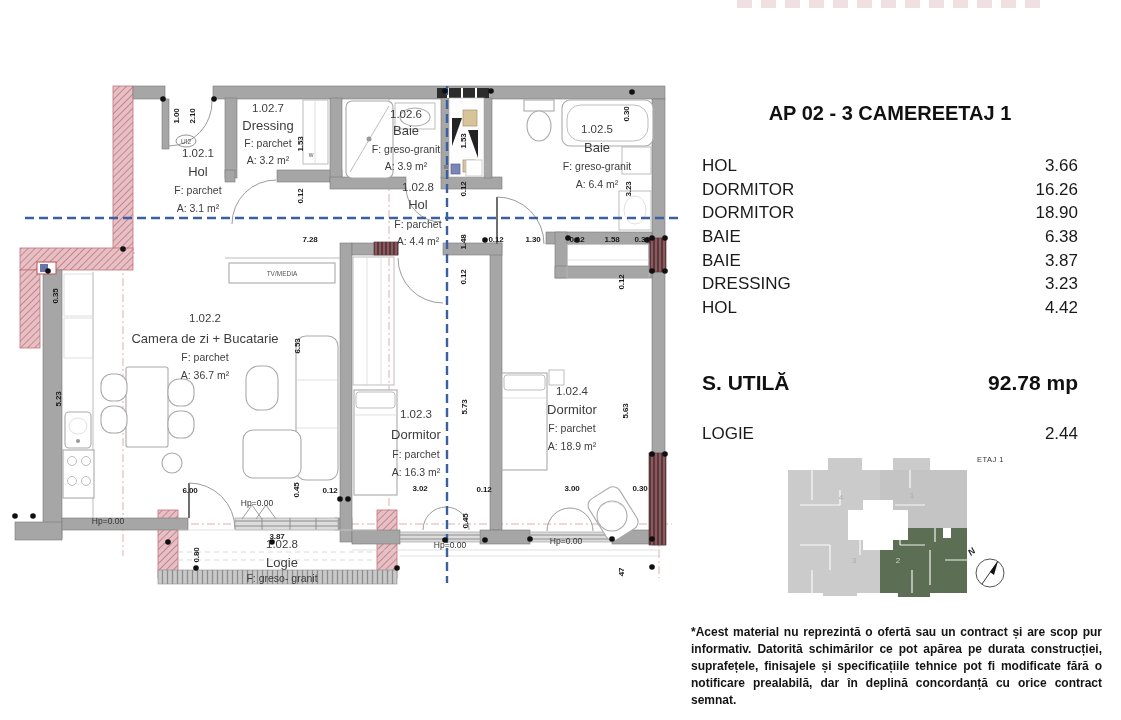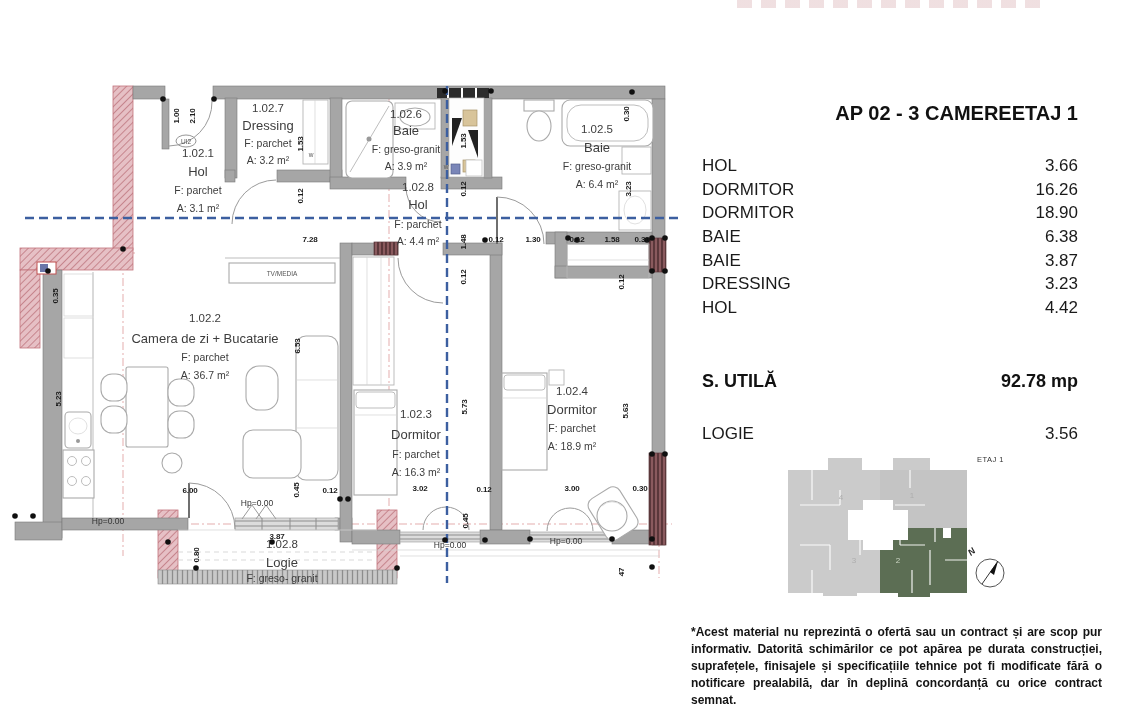--- a/index.html
+++ b/index.html
@@ -22,25 +22,25 @@
   .tiny{font-size:6.5px;fill:#555;}
   .hp{font-size:8.5px;fill:#333;}
   .dot{fill:#101010;}
   .blue{stroke:#3c5fa0;stroke-width:2.4;stroke-dasharray:9 5;fill:none;}
   .redax{stroke:#dc9595;stroke-width:.9;stroke-dasharray:8 3 2 3;fill:none;opacity:.85;}
   .win{stroke:#8e8e8e;stroke-width:1;fill:none;}
   .sill{fill:#dcdcdc;stroke:#9a9a9a;stroke-width:.6;}
 
   
   .panel-title{position:absolute;left:702px;top:102px;width:376px;display:flex;
-               justify-content:flex-end;font-size:20px;font-weight:bold;color:#111;}
+               justify-content:center;font-size:20px;font-weight:bold;color:#111;}
   .area-table{position:absolute;left:702px;top:156px;width:376px;color:#1a1a1a;}
   .area-row{display:flex;justify-content:space-between;height:23.7px;font-size:17px;}
   .sum-row{position:absolute;left:702px;top:371px;width:376px;display:flex;
-           justify-content:space-between;font-size:18px;font-weight:bold;color:#111;text-align:center;}
+           justify-content:space-between;font-size:21px;font-weight:bold;color:#111;text-align:center;}
   .logie-row{position:absolute;left:702px;top:424px;width:376px;display:flex;
              justify-content:space-between;font-size:17px;color:#1a1a1a;}
   .disclaimer{position:absolute;left:691px;top:624px;width:411px;font-size:12px;
               line-height:17px;font-weight:bold;color:#141414;text-align:justify;}
   .remnant{position:absolute;left:737px;top:0;width:303px;height:8px;opacity:.5;
            background:repeating-linear-gradient(90deg,rgba(200,140,145,.55) 0 15px,rgba(255,255,255,0) 15px 24px);}
   .kp-num{font-size:8px;fill:#adadad;}
   .kp-num-hl{font-size:8px;fill:#cdd7c5;}
   .kp-lbl{font-size:7.5px;fill:#333;letter-spacing:.5px;}
 </style>
@@ -441,21 +441,21 @@
     </div>
   </div>
 
   <div class="sum-row">
     <span>S. UTILĂ</span>
     <span>92.78 mp</span>
   </div>
 
   <div class="logie-row">
     <span>LOGIE</span>
-    <span>3.56</span>
+    <span>2.44</span>
   </div>
 
   <svg width="250" height="170" viewBox="770 440 250 170" style="position:absolute;left:770px;top:440px;">
     <g>
       <rect x="828" y="458" width="34" height="12" fill="#cbcbcb"></rect>
       <rect x="893" y="458" width="37" height="12" fill="#cbcbcb"></rect>
       <rect x="788" y="470" width="92" height="58" fill="#cbcbcb"></rect>
       <rect x="880" y="470" width="87" height="58" fill="#c4c4c4"></rect>
       <rect x="788" y="528" width="92" height="65" fill="#cbcbcb"></rect>
       <rect x="880" y="528" width="87" height="65" fill="#5c6e54"></rect>

